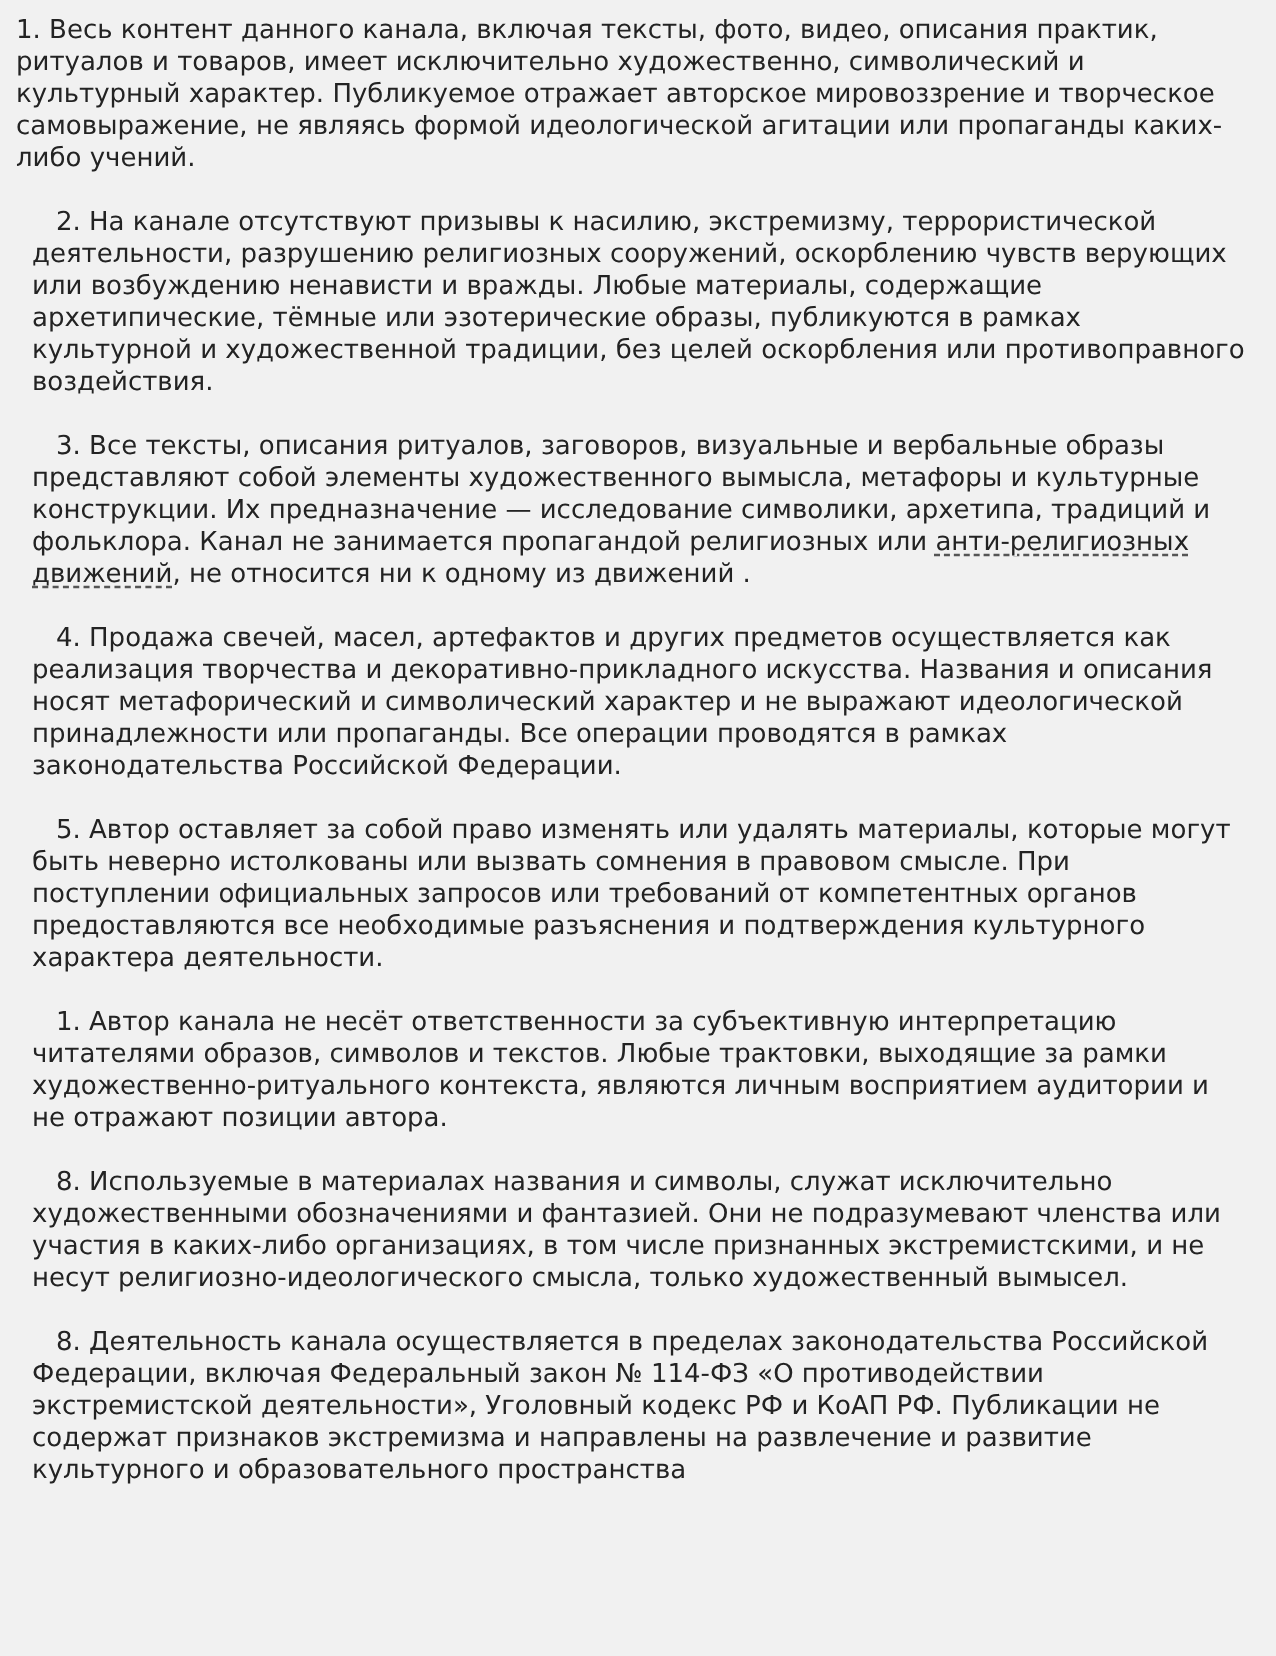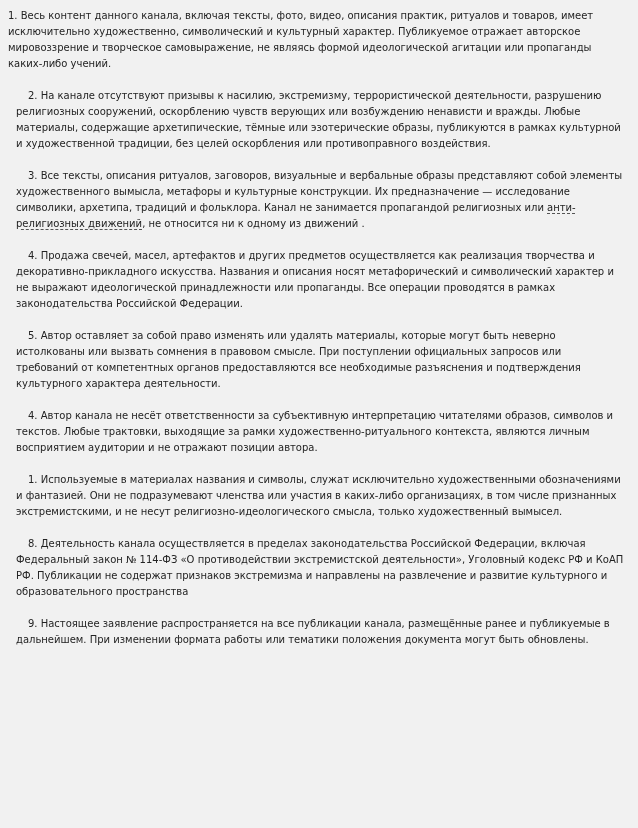--- a/index.html
+++ b/index.html
@@ -7,21 +7,21 @@
     padding: 0;
     background: #e6e6e6;
   }
   .page {
     width: 638px;
     min-height: 828px;
     box-sizing: border-box;
     background: #f1f1f1;
     padding: 8px 14px 10px 8px;
     font-family: "DejaVu Sans", "Liberation Sans", sans-serif;
-    font-size: 10px;
+    font-size: 13px;
     line-height: 16px;
     color: #232323;
   }
   .para {
     margin: 16px 0 13px 8px;
     text-indent: 12px;
     text-align: left;
   }
   .para-first {
     margin: 0 0 13px 0;
@@ -46,21 +46,20 @@
   <p class="para para-first">1.  Весь контент данного канала, включая тексты, фото, видео, описания практик, ритуалов и товаров, имеет исключительно художественно, символический и культурный характер. Публикуемое отражает авторское мировоззрение и творческое самовыражение, не являясь формой идеологической агитации или пропаганды каких-либо учений.</p>
 
   <p class="para">2. На канале отсутствуют призывы к насилию, экстремизму, террористической деятельности, разрушению религиозных сооружений, оскорблению чувств верующих или возбуждению ненависти и вражды. Любые материалы, содержащие архетипические, тёмные или эзотерические образы, публикуются в рамках культурной и художественной традиции, без целей оскорбления или противоправного воздействия.</p>
 
   <p class="para"><span>3. Все тексты, описания ритуалов, заговоров, визуальные и вербальные образы представляют собой элементы художественного вымысла, метафоры и культурные конструкции. Их предназначение — исследование символики, архетипа, традиций и фольклора. Канал не занимается пропагандой религиозных или </span><span class="dashed-underline">анти-религиозных движений</span><span>, не относится ни к одному из движений .</span></p>
 
   <p class="para">4. Продажа свечей, масел, артефактов и других предметов осуществляется как реализация творчества и декоративно-прикладного искусства. Названия и описания носят метафорический и символический характер и не выражают идеологической принадлежности или пропаганды. Все операции проводятся в рамках законодательства Российской Федерации.</p>
 
   <p class="para">5. Автор оставляет за собой право изменять или удалять материалы, которые могут быть неверно истолкованы или вызвать сомнения в правовом смысле. При поступлении официальных запросов или требований от компетентных органов предоставляются все необходимые разъяснения и подтверждения культурного характера деятельности.</p>
 
-  <p class="para">4. Автор канала не несёт ответственности за субъективную интерпретацию читателями образов, символов и текстов. Любые трактовки, выходящие за рамки художественно-ритуального контекста, являются личным восприятием аудитории и не отражают позиции автора.</p>
+  <p class="para">1. Автор канала не несёт ответственности за субъективную интерпретацию читателями образов, символов и текстов. Любые трактовки, выходящие за рамки художественно-ритуального контекста, являются личным восприятием аудитории и не отражают позиции автора.</p>
 
-  <p class="para">1. Используемые в материалах названия и символы, служат исключительно художественными обозначениями и фантазией. Они не подразумевают членства или участия в каких-либо организациях, в том числе признанных экстремистскими, и не несут религиозно-идеологического смысла, только художественный вымысел.</p>
+  <p class="para">8. Используемые в материалах названия и символы, служат исключительно художественными обозначениями и фантазией. Они не подразумевают членства или участия в каких-либо организациях, в том числе признанных экстремистскими, и не несут религиозно-идеологического смысла, только художественный вымысел.</p>
 
   <p class="para">8. Деятельность канала осуществляется в пределах законодательства Российской Федерации, включая Федеральный закон № 114-ФЗ «О противодействии экстремистской деятельности», Уголовный кодекс РФ и КоАП РФ. Публикации не содержат признаков экстремизма и направлены на развлечение и развитие культурного и образовательного пространства</p>
 
-  <p class="para">9. Настоящее заявление распространяется на все публикации канала, размещённые ранее и публикуемые в дальнейшем. При изменении формата работы или тематики положения документа могут быть обновлены.</p>
 
 </div>
 
 </body></html>

